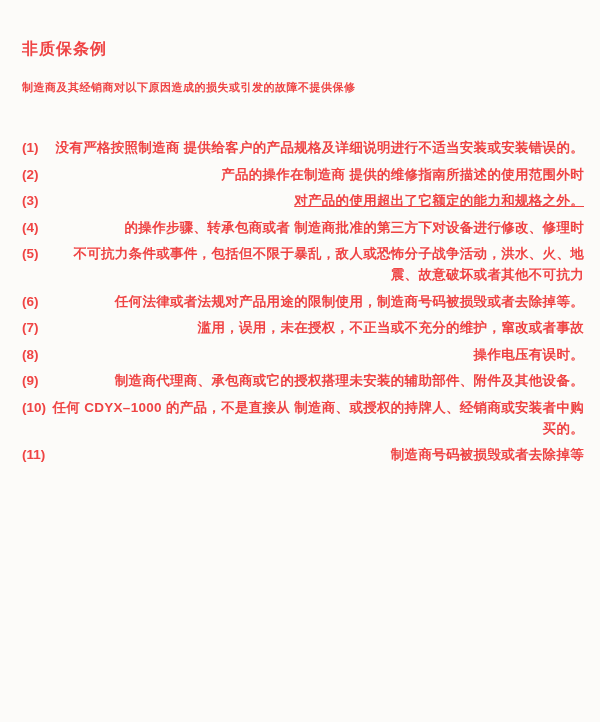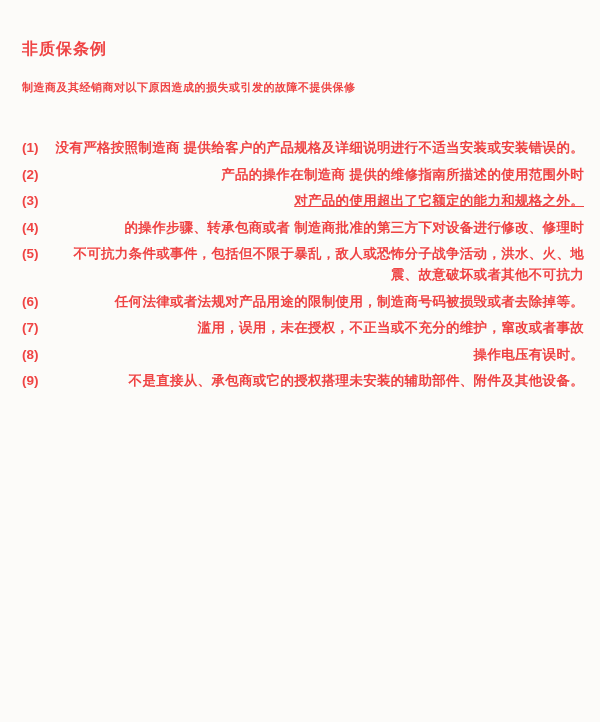--- a/index.html
+++ b/index.html
@@ -107,21 +107,29 @@
         <span class="txt">滥用，误用，未在授权，不正当或不充分的维护，窜改或者事故</span>
       </div>
 
       <div class="item">
         <span class="num">(8)</span>
         <span class="txt">操作电压有误时。</span>
       </div>
 
       <div class="item">
         <span class="num">(9)</span>
-        <span class="txt">不是直接从、承包商或它的授权搭理未安装的辅助部件、附件及其他设备。</span>
+        <span class="txt">制造商代理商、承包商或它的授权搭理未安装的辅助部件、附件及其他设备。</span>
       </div>
 
+      <div class="item">
+        <span class="num">(10)</span>
+        <span class="txt">任何 CDYX–1000 的产品，不是直接从 制造商、或授权的持牌人、经销商或安装者中购买的。</span>
+      </div>
 
+      <div class="item">
+        <span class="num">(11)</span>
+        <span class="txt">制造商号码被损毁或者去除掉等</span>
+      </div>
 
 
     </div>
   </div>
 </div>
 
 </body></html>

